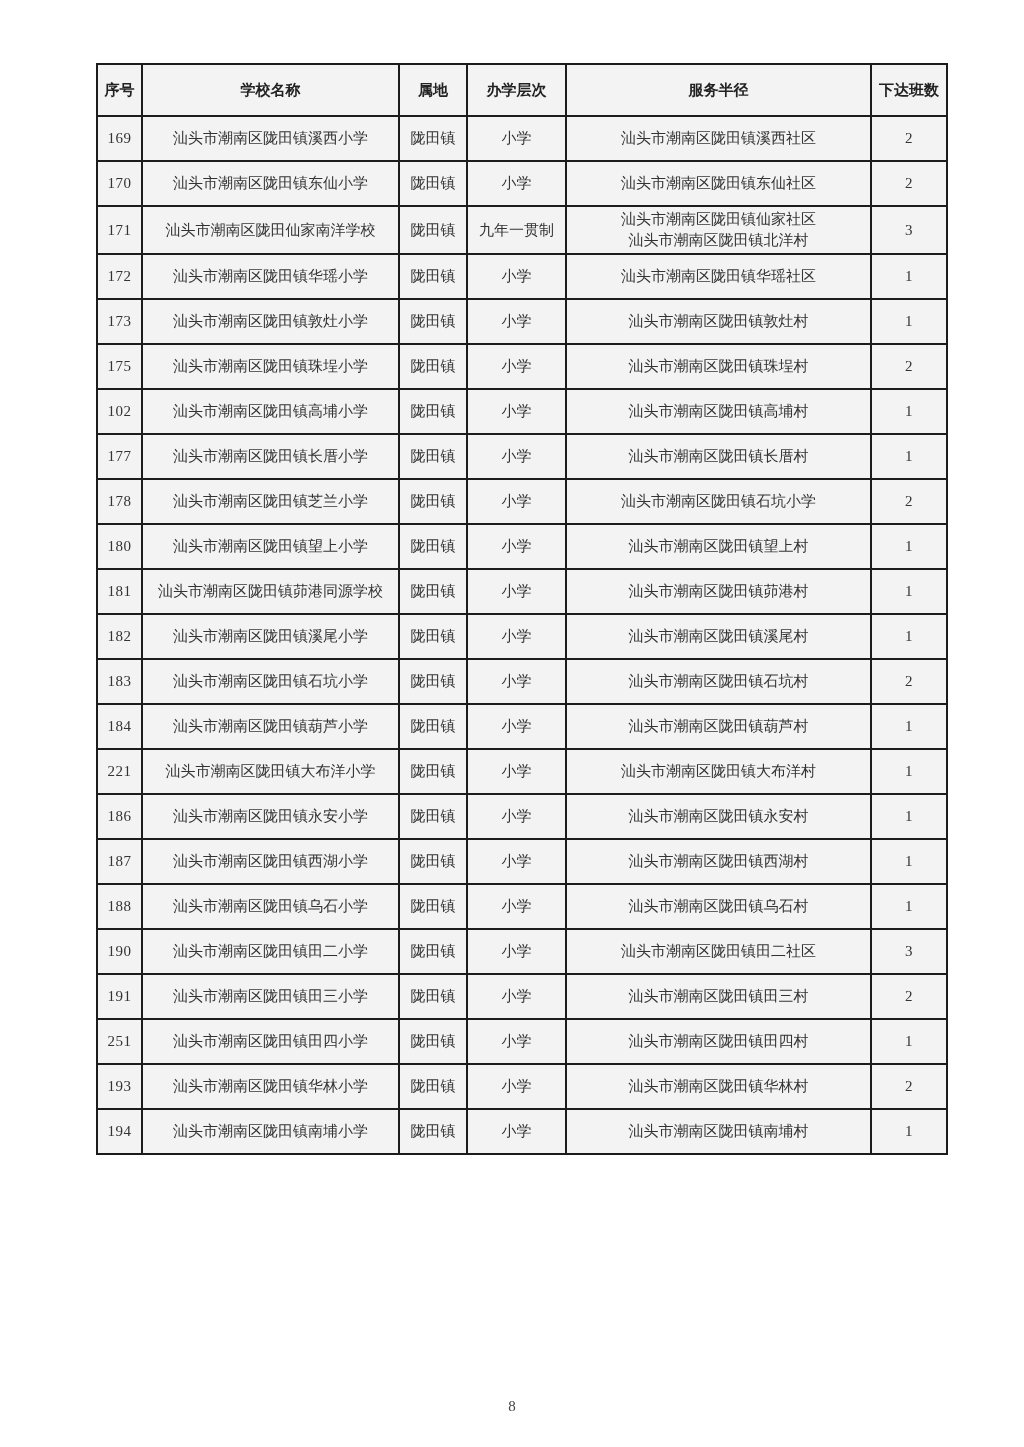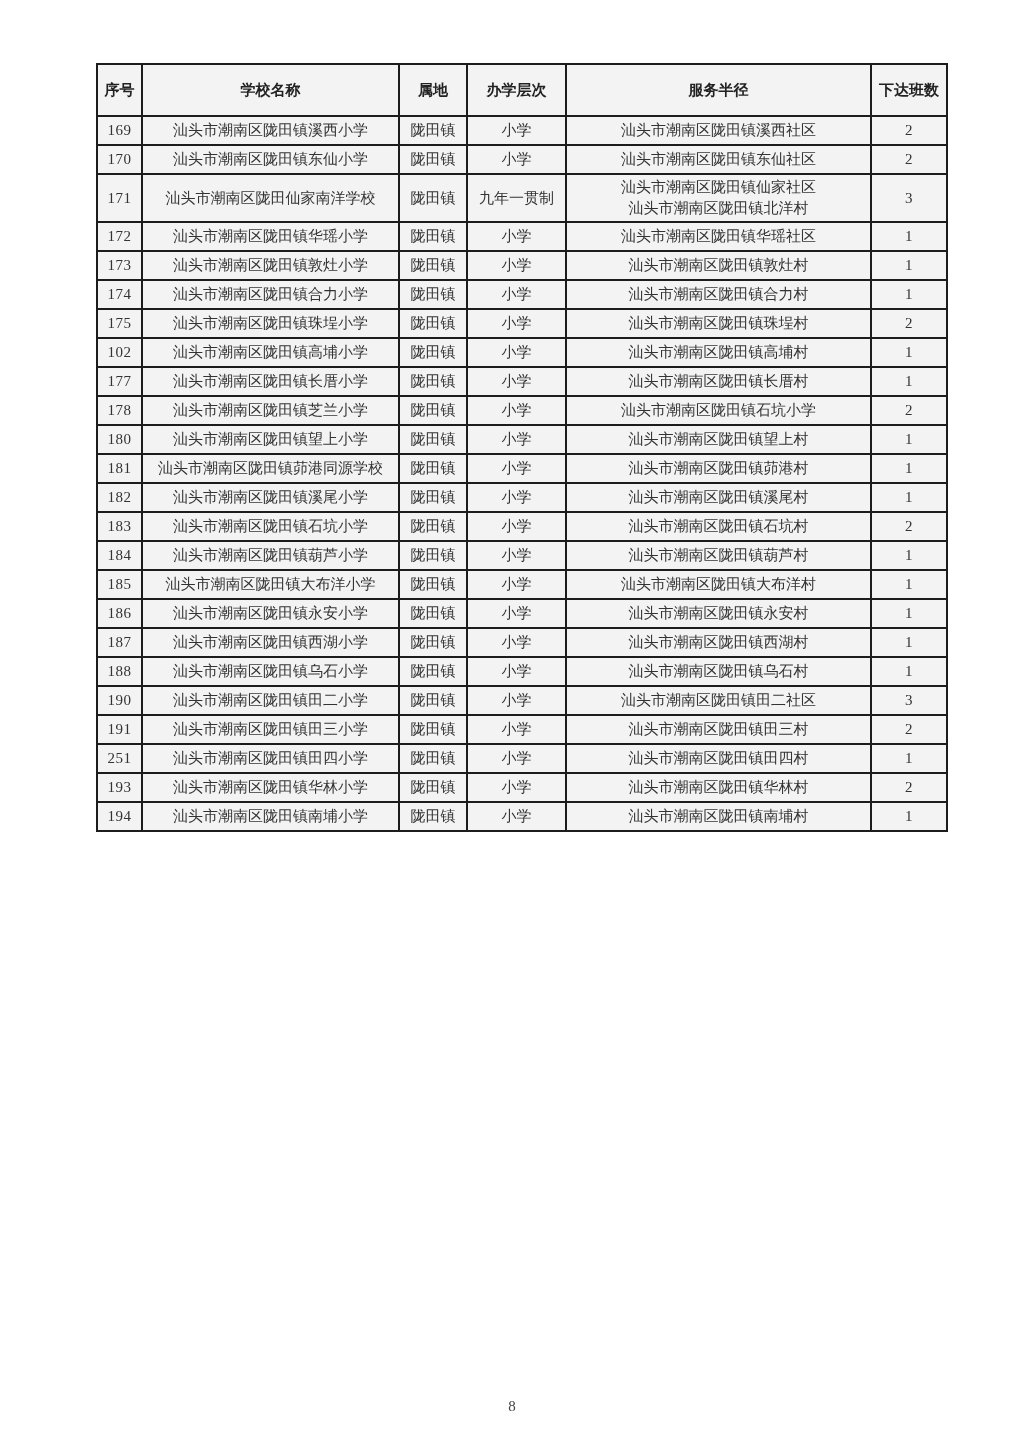--- a/index.html
+++ b/index.html
@@ -36,21 +36,21 @@
     overflow: hidden;
   }
   table.school-table thead tr {
     height: 52px;
   }
   table.school-table thead th {
     font-weight: bold;
     color: #222222;
   }
   table.school-table tbody tr {
-    height: 29px;
+    height: 45px;
   }
   table.school-table td[data-name="cell-serial-number"],
   table.school-table td[data-name="cell-class-count"] {
     font-family: "Liberation Serif", "DejaVu Serif", serif;
     letter-spacing: 0.5px;
   }
   .page-number {
     position: absolute;
     left: 0;
     right: 0;
@@ -130,30 +130,20 @@
           <td data-name="cell-serial-number">173</td>
           <td data-name="cell-school-name">汕头市潮南区陇田镇敦灶小学</td>
           <td data-name="cell-district">陇田镇</td>
           <td data-name="cell-school-level">小学</td>
           <td data-name="cell-service-radius">
             <div data-name="service-radius-line">汕头市潮南区陇田镇敦灶村</div>
           </td>
           <td data-name="cell-class-count">1</td>
         </tr>
         <tr data-name="table-row">
-          <td data-name="cell-serial-number">174</td>
-          <td data-name="cell-school-name">汕头市潮南区陇田镇合力小学</td>
-          <td data-name="cell-district">陇田镇</td>
-          <td data-name="cell-school-level">小学</td>
-          <td data-name="cell-service-radius">
-            <div data-name="service-radius-line">汕头市潮南区陇田镇合力村</div>
-          </td>
-          <td data-name="cell-class-count">1</td>
-        </tr>
-        <tr data-name="table-row">
           <td data-name="cell-serial-number">175</td>
           <td data-name="cell-school-name">汕头市潮南区陇田镇珠埕小学</td>
           <td data-name="cell-district">陇田镇</td>
           <td data-name="cell-school-level">小学</td>
           <td data-name="cell-service-radius">
             <div data-name="service-radius-line">汕头市潮南区陇田镇珠埕村</div>
           </td>
           <td data-name="cell-class-count">2</td>
         </tr>
         <tr data-name="table-row">
@@ -230,21 +220,21 @@
           <td data-name="cell-serial-number">184</td>
           <td data-name="cell-school-name">汕头市潮南区陇田镇葫芦小学</td>
           <td data-name="cell-district">陇田镇</td>
           <td data-name="cell-school-level">小学</td>
           <td data-name="cell-service-radius">
             <div data-name="service-radius-line">汕头市潮南区陇田镇葫芦村</div>
           </td>
           <td data-name="cell-class-count">1</td>
         </tr>
         <tr data-name="table-row">
-          <td data-name="cell-serial-number">185</td>
+          <td data-name="cell-serial-number">221</td>
           <td data-name="cell-school-name">汕头市潮南区陇田镇大布洋小学</td>
           <td data-name="cell-district">陇田镇</td>
           <td data-name="cell-school-level">小学</td>
           <td data-name="cell-service-radius">
             <div data-name="service-radius-line">汕头市潮南区陇田镇大布洋村</div>
           </td>
           <td data-name="cell-class-count">1</td>
         </tr>
         <tr data-name="table-row">
           <td data-name="cell-serial-number">186</td>

